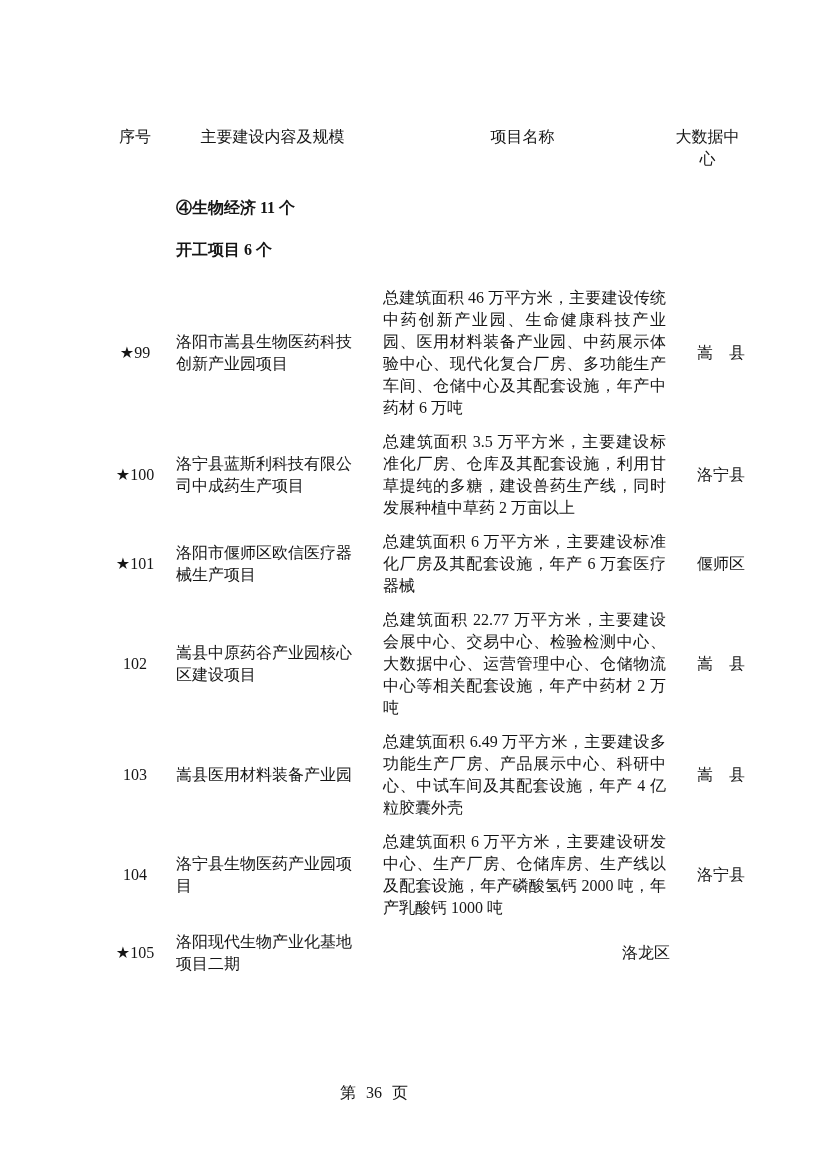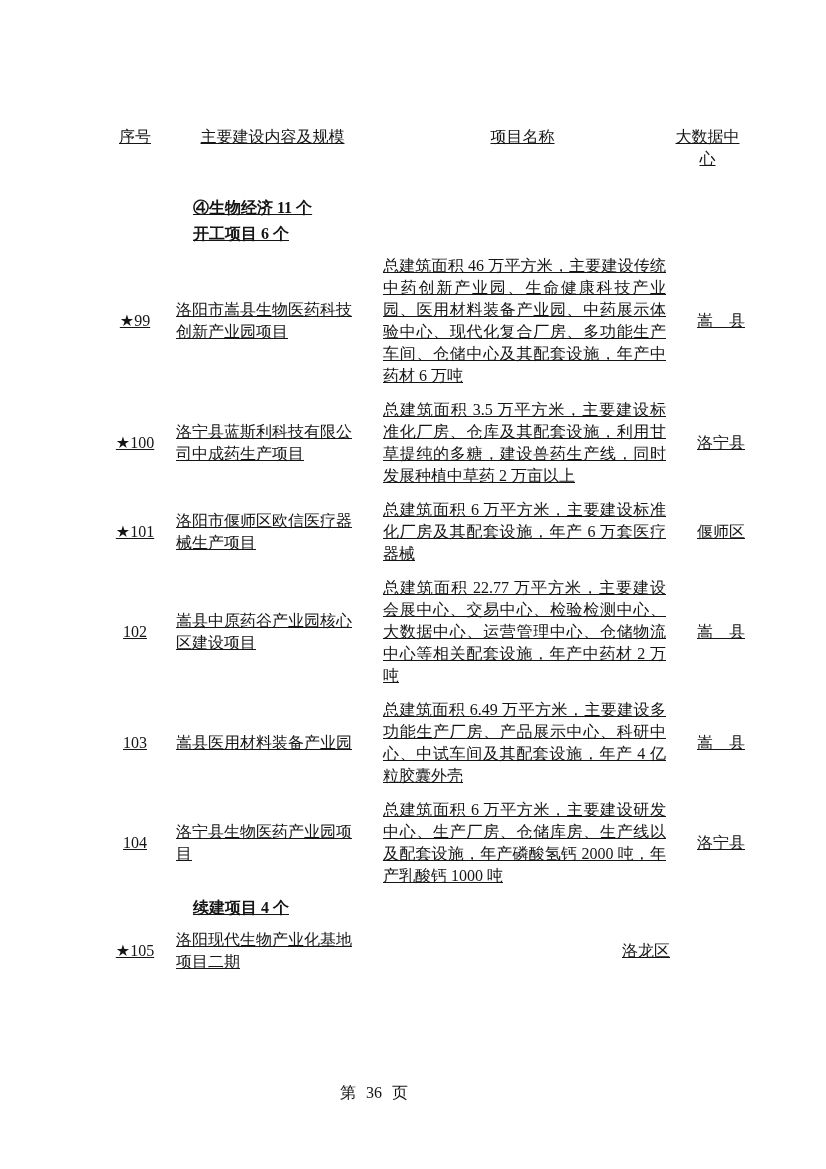--- a/index.html
+++ b/index.html
@@ -11,40 +11,38 @@
     position: relative;
     width: 766px;
     height: 1169px;
     background: #ffffff;
     color: #151515;
     font-family: "Liberation Serif", "DejaVu Serif", serif;
     font-size: 16px;
     line-height: 22px;
     overflow: hidden;
     box-sizing: border-box;
-    text-decoration: underline;
   }
   .content {
     padding: 126px 81px 0 100px;
     box-sizing: border-box;
   }
   .grid-row {
     display: grid;
     grid-template-columns: 70px 205px 295px 75px;
   }
   .header-row {
     margin-bottom: 27px;
   }
   .header-row .hcell {
     text-align: center;
   }
   .section-row {
-    margin: 4px 0;
+    margin: 20px 0;
     font-weight: bold;
-    gap: 17px;
   }
   .section-row .section-text {
     padding-left: 6px;
   }
   .project-row {
     padding: 6px 0;
     align-items: center;
   }
   .cell-no {
     text-align: center;
@@ -121,24 +119,20 @@
           <div class="cell-name">嵩县医用材料装备产业园</div>
           <div class="cell-content">总建筑面积 6.49 万平方米，主要建设多功能生产厂房、产品展示中心、科研中心、中试车间及其配套设施，年产 4 亿粒胶囊外壳</div>
           <div class="cell-county">嵩　县</div>
         </div>
         <div class="grid-row project-row">
           <div class="cell-no">104</div>
           <div class="cell-name">洛宁县生物医药产业园项目</div>
           <div class="cell-content">总建筑面积 6 万平方米，主要建设研发中心、生产厂房、仓储库房、生产线以及配套设施，年产磷酸氢钙 2000 吨，年产乳酸钙 1000 吨</div>
           <div class="cell-county">洛宁县</div>
         </div>
-        <div class="grid-row section-row">
-          <div></div>
-          <div class="section-text" style="grid-column: 2 / span 3;">续建项目 4 个</div>
-        </div>
         <div class="grid-row project-row">
           <div class="cell-no">★105</div>
           <div class="cell-name">洛阳现代生物产业化基地项目二期</div>
           <div class="cell-county">洛龙区</div>
         </div>
       </div>
   </div>
   <div class="footer">第 36 页</div>
 </div>
 

